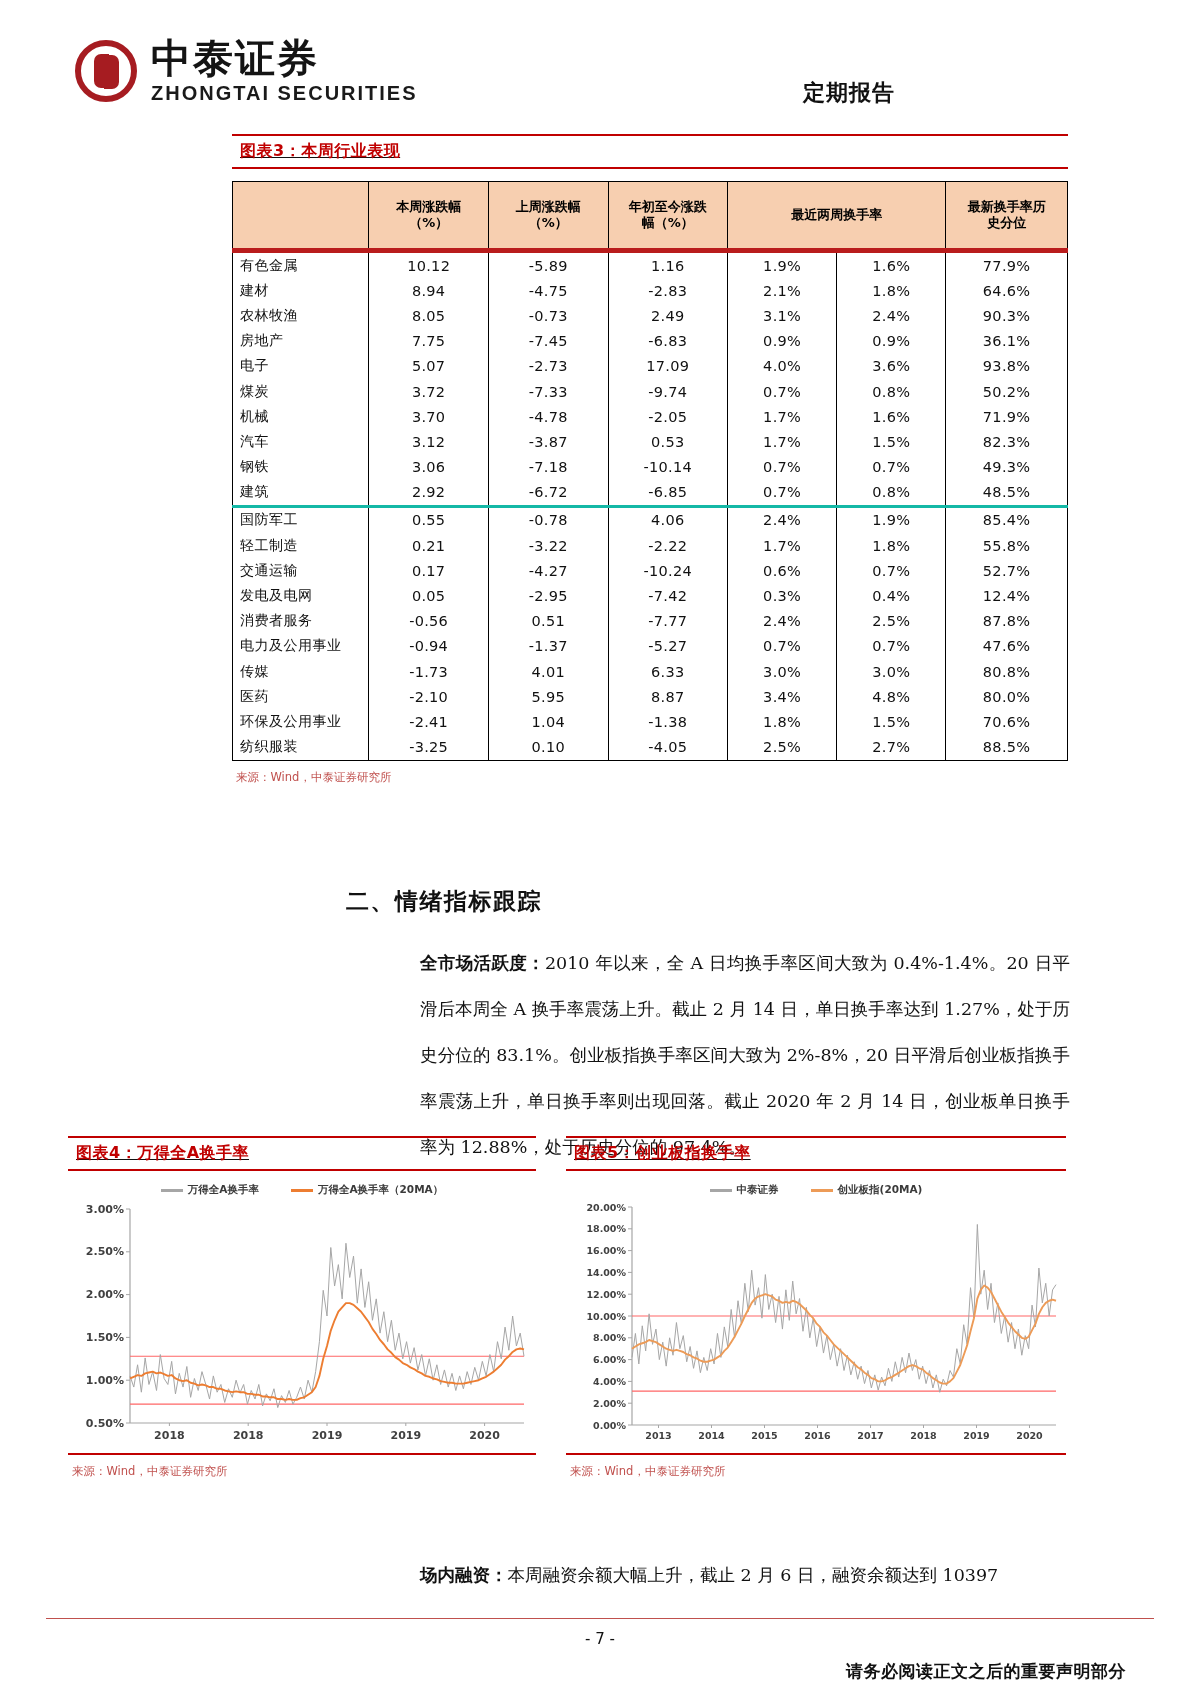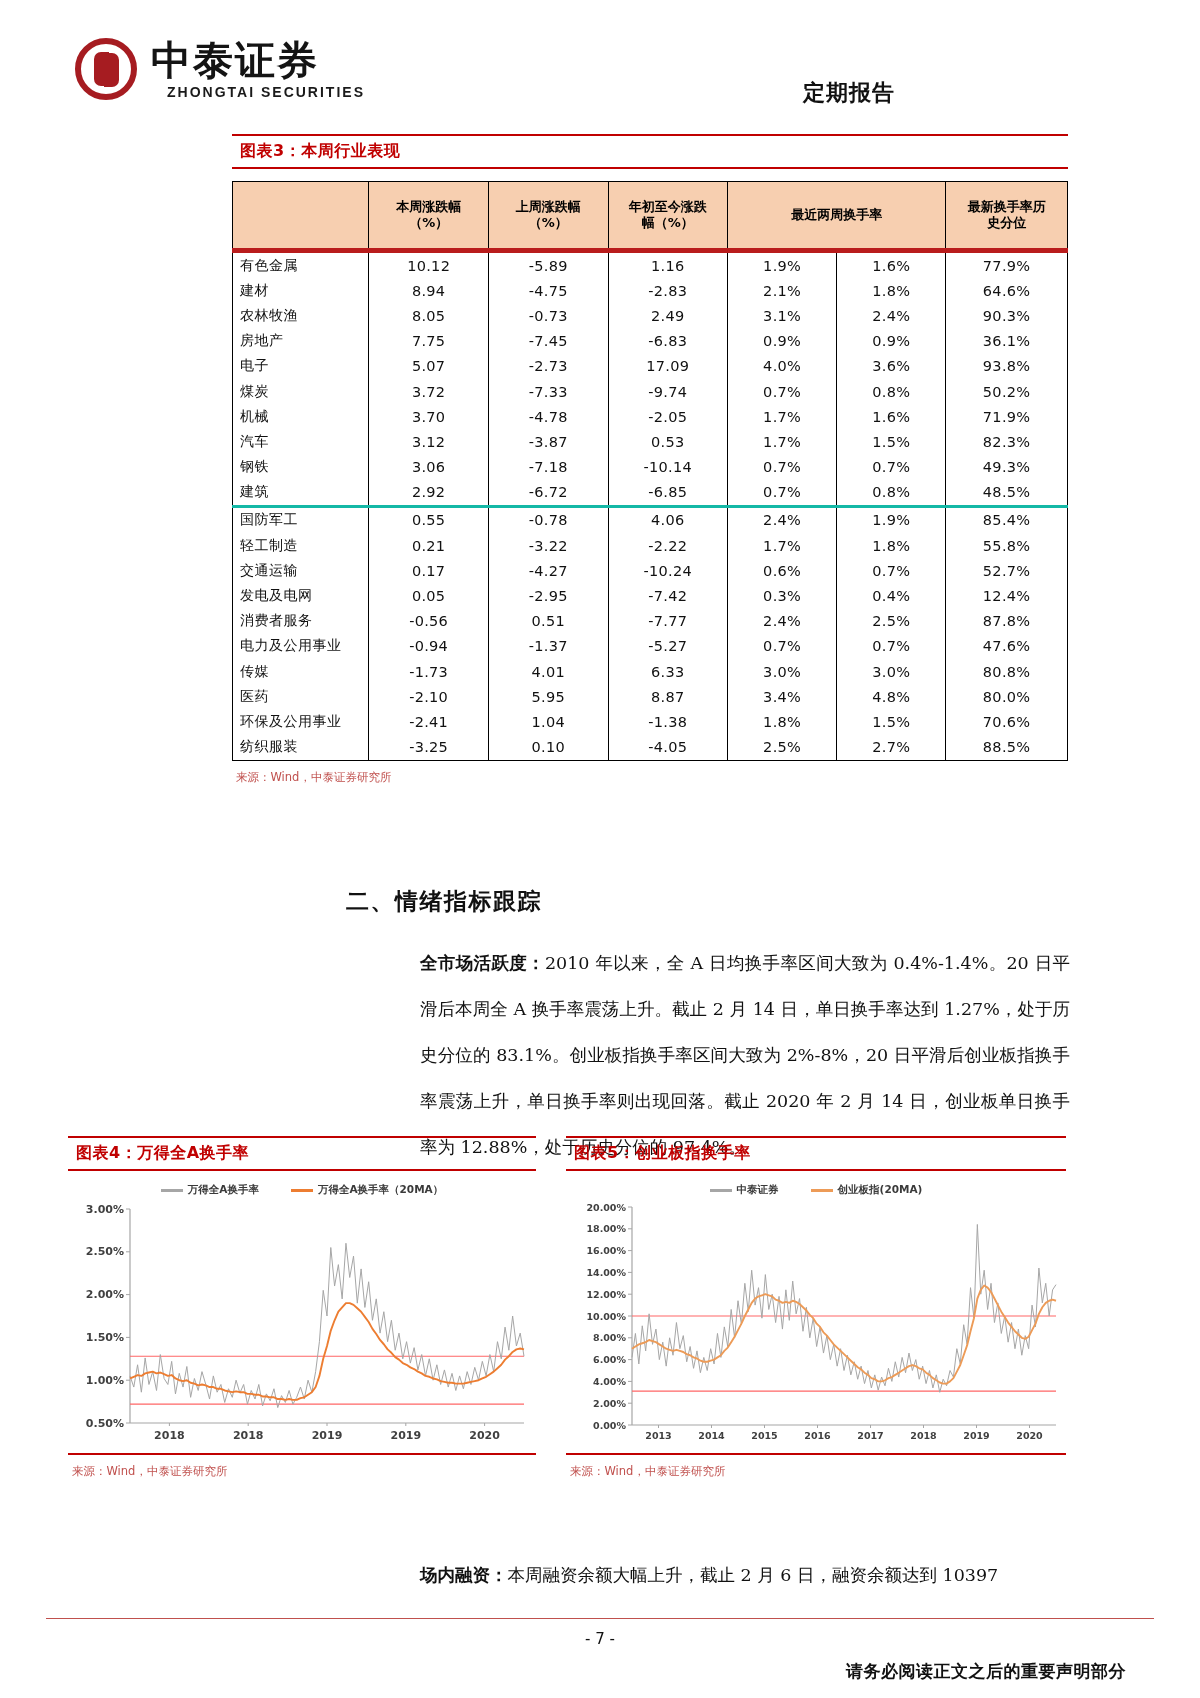--- a/index.html
+++ b/index.html
@@ -56,43 +56,43 @@
   .logo-text { line-height: 1; }
   .logo-cn {
     font-family: "DejaVu Sans", sans-serif;
     font-size: 40px;
     font-weight: bold;
     letter-spacing: 2px;
     color: #141414;
   }
   .logo-en {
     font-family: "Liberation Sans", sans-serif;
-    font-size: 14px;
+    font-size: 20px;
     font-weight: bold;
     letter-spacing: 2.0px;
     color: #1a1a1a;
     margin-top: 5px;
-    margin-left: 16px;
   }
   .header-right {
     position: absolute;
     right: 74px; top: 78px;
     font-family: "DejaVu Sans", sans-serif;
     font-size: 22px;
     font-weight: bold;
     color: #111;
     letter-spacing: 1px;
   }
 
   
   .fig-title-bar {
     border-top: 2.5px solid #c00000;
     border-bottom: 2.5px solid #c00000;
     padding: 5px 0 5px 8px;
     box-sizing: border-box;
+    text-decoration: underline;
   }
   .fig-title-text {
     font-family: "DejaVu Sans", sans-serif;
     font-size: 16px;
     font-weight: bold;
     color: #c00000;
     letter-spacing: 0.5px;
   }
   .fig-source {
     font-family: "DejaVu Sans", sans-serif;

